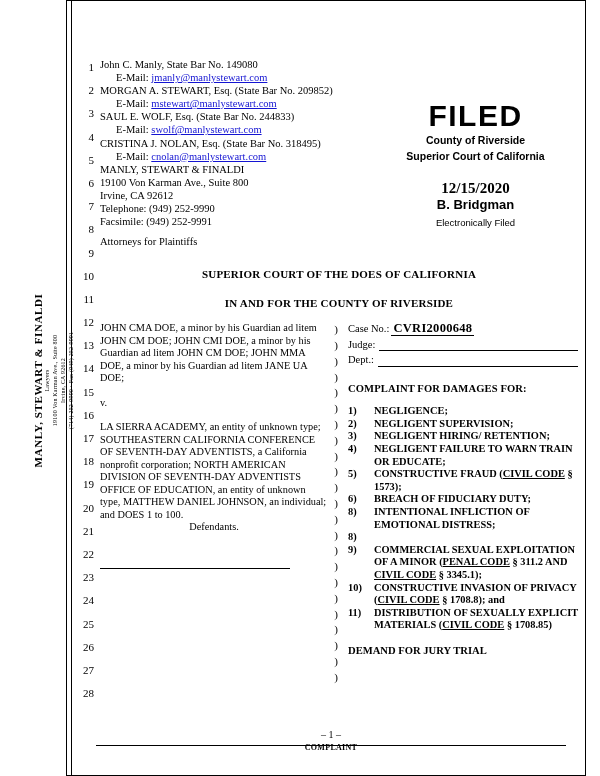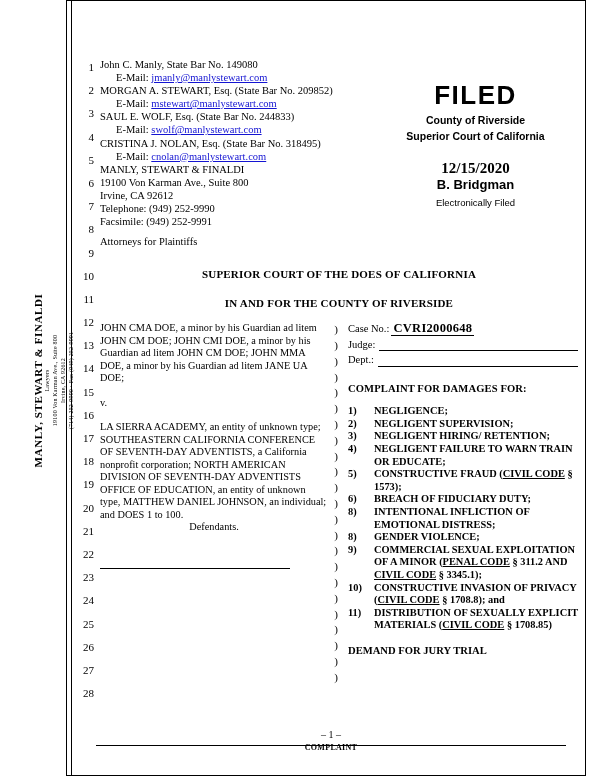--- a/index.html
+++ b/index.html
@@ -97,38 +97,38 @@
 
   
   .content {
     position: absolute;
     left: 100px;
     right: 22px;
     top: 58px;
   }
 
   
-  .headerwrap { display: flex; justify-content: space-between; align-items: center; }
+  .headerwrap { display: flex; justify-content: space-between; align-items: flex-end; }
   .attyblock {
     font-size: 10.5px;
     line-height: 13.1px;
     width: 250px;
   }
   .attyblock .indent { padding-left: 16px; }
   .email-link { color: #1414d2; text-decoration: underline; }
 
   .filedstamp {
     text-align: center;
     width: 205px;
     padding-top: 2px;
   }
   .filedstamp .filed {
     font-family: "Liberation Sans", sans-serif;
     font-weight: bold;
-    font-size: 26px;
+    font-size: 30px;
     letter-spacing: 1.5px;
     line-height: 31px;
   }
   .filedstamp .court {
     font-family: "Liberation Sans", sans-serif;
     font-weight: bold;
     font-size: 10.5px;
     line-height: 12.5px;
     margin-top: 3px;
   }
@@ -449,21 +449,20 @@
           <div class="claim">
             <div class="num">6)</div>
             <div class="txt">BREACH OF FIDUCIARY DUTY;</div>
           </div>
           <div class="claim">
             <div class="num">8)</div>
             <div class="txt">INTENTIONAL INFLICTION OF EMOTIONAL DISTRESS;</div>
           </div>
           <div class="claim">
             <div class="num">8)</div>
-            <div class="txt">GENDER VIOLENCE;</div>
           </div>
           <div class="claim">
             <div class="num">9)</div>
             <div class="txt">COMMERCIAL SEXUAL EXPLOITATION OF A MINOR (<span class="u">PENAL CODE</span> § 311.2 AND <span class="u">CIVIL CODE</span> § 3345.1);</div>
           </div>
           <div class="claim">
             <div class="num">10)</div>
             <div class="txt">CONSTRUCTIVE INVASION OF PRIVACY (<span class="u">CIVIL CODE</span> § 1708.8); and</div>
           </div>
           <div class="claim">

